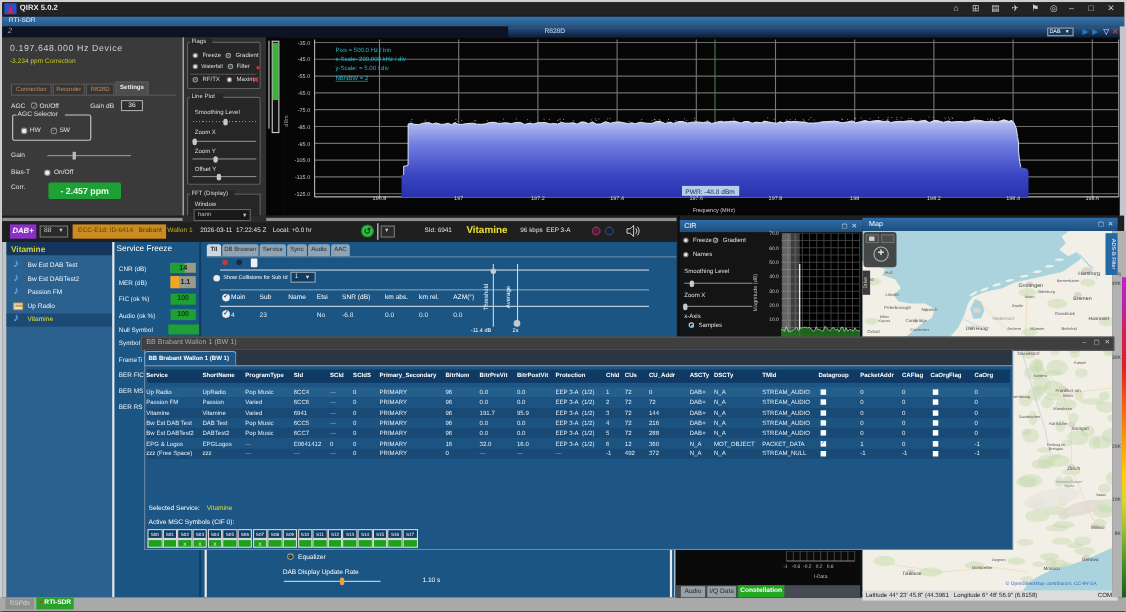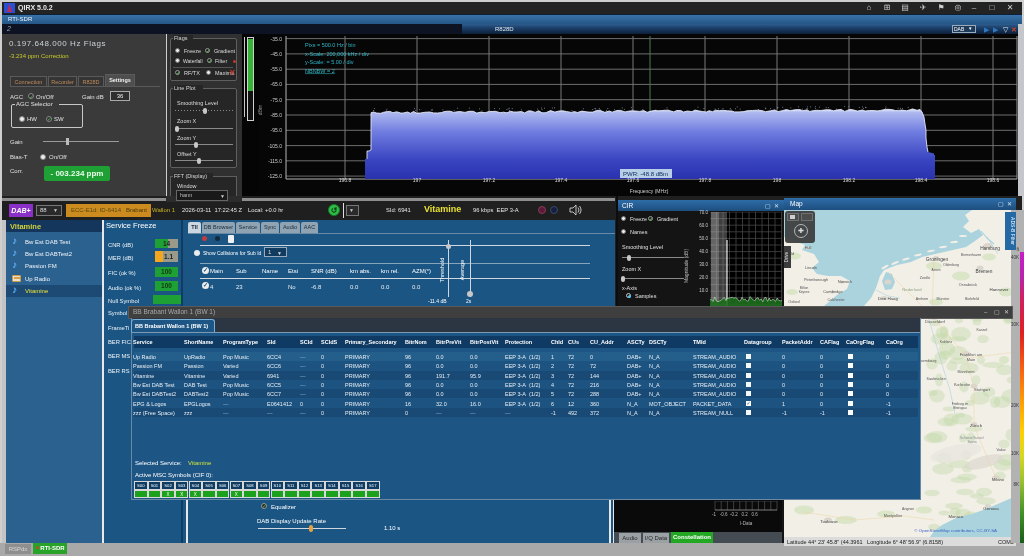--- a/index.html
+++ b/index.html
@@ -31,21 +31,21 @@
 <div style="left:2px;top:24px;width:460px;height:10px;background:#0d1322;"></div>
 <div class="t" style="left:7px;top:24px;width:20px;height:10px;color:#9aa6b5;font-size:7px;font-style:italic;line-height:10px;">2</div>
 <div style="left:952px;top:25px;width:24px;height:8px;background:#1d3a5a;border:1px solid #9ab;"></div>
 <div class="t" style="left:954px;top:25px;width:16px;height:8px;color:#fff;font-size:5px;line-height:8px;">DAB</div>
 <div style="left:968px;top:26px;width:7px;height:7px;color:#fff;font-size:4.5px;line-height:6px;">▼</div>
 <div style="left:984px;top:25px;width:8px;height:9px;color:#2f78c0;font-size:7px;line-height:9px;">▶</div>
 <div style="left:993px;top:25px;width:8px;height:9px;color:#2f78c0;font-size:7px;line-height:9px;">▶</div>
 <div style="left:1003px;top:25px;width:8px;height:9px;color:#dfe7ef;font-size:7px;line-height:9px;">▽</div>
 <div style="left:1011px;top:25px;width:8px;height:9px;color:#c04428;font-size:7px;font-weight:bold;line-height:9px;">✕</div>
 <div style="left:2px;top:34px;width:164px;height:168px;background:#3a3a3a;"></div>
-<div class="t" style="left:9px;top:38px;width:156px;height:12px;color:#ccd2d6;font-size:8px;letter-spacing:0.55px;line-height:12px;">0.197.648.000 Hz Flags</div>
+<div class="t" style="left:9px;top:38px;width:156px;height:12px;color:#ccd2d6;font-size:8px;letter-spacing:0.55px;line-height:12px;">0.197.648.000 Hz Device</div>
 <div class="t" style="left:9px;top:52px;width:150px;height:8px;color:#c9c92e;font-size:6px;line-height:8px;">-3.234 ppm Correction</div>
 <div style="left:10px;top:76px;width:37px;height:10px;font-size:5.5px;line-height:10px;text-align:center;border:1px solid #5a5a5a;border-bottom:none;background:#353535;color:#c08a5a;">Connection</div>
 <div style="left:48px;top:76px;width:29px;height:10px;font-size:5.5px;line-height:10px;text-align:center;border:1px solid #5a5a5a;border-bottom:none;background:#353535;color:#c08a5a;">Recorder</div>
 <div style="left:78px;top:76px;width:26px;height:10px;font-size:5.5px;line-height:10px;text-align:center;border:1px solid #5a5a5a;border-bottom:none;background:#353535;color:#c08a5a;">R828D</div>
 <div style="left:105px;top:74px;width:30px;height:12px;font-size:5.5px;line-height:10px;text-align:center;border:1px solid #5a5a5a;border-bottom:none;background:#353535;color:#c08a5a;background:#4e4e4e;color:#f0f0f0;font-weight:bold;">Settings</div>
 <div style="left:10px;top:86px;width:150px;height:1px;background:#5a5a5a;"></div>
 <div class="t" style="left:10px;top:93px;width:20px;height:8px;color:#e0e0e0;font-size:6px;line-height:8px;">AGC</div>
 <div style="left:28px;top:93px;width:8px;height:8px;width:6px;height:6px;border-radius:50%;background:#2e2e2e;border:1px solid #888;color:#4fba4f;font-size:6px;line-height:6px;text-align:center;">✓</div>
 <div class="t" style="left:36px;top:93px;width:30px;height:8px;color:#e0e0e0;font-size:6px;line-height:8px;">On/Off</div>
 <div class="t" style="left:82px;top:93px;width:30px;height:8px;color:#e0e0e0;font-size:6px;line-height:8px;">Gain dB</div>
@@ -56,21 +56,21 @@
 <div class="t" style="left:27px;top:115px;width:16px;height:8px;color:#e0e0e0;font-size:6px;line-height:8px;">HW</div>
 <div style="left:46px;top:116px;width:7px;height:7px;width:6px;height:6px;border-radius:50%;background:#2e2e2e;border:1px solid #888;color:#4fba4f;font-size:6px;line-height:5px;text-align:center;">✓</div>
 <div class="t" style="left:54px;top:115px;width:16px;height:8px;color:#e0e0e0;font-size:6px;line-height:8px;">SW</div>
 <div class="t" style="left:10px;top:138px;width:24px;height:8px;color:#e0e0e0;font-size:6px;line-height:8px;">Gain</div>
 <div style="left:43px;top:141px;width:76px;height:1px;background:#999;"></div>
 <div style="left:66px;top:138px;width:3px;height:7px;background:#bbb;"></div>
 <div class="t" style="left:10px;top:153px;width:28px;height:8px;color:#e0e0e0;font-size:6px;line-height:8px;">Bias-T</div>
 <div style="left:40px;top:154px;width:7px;height:7px;width:6px;height:6px;border-radius:50%;background:#eee;border:1px solid #888;"></div>
 <div class="t" style="left:49px;top:153px;width:30px;height:8px;color:#e0e0e0;font-size:6px;line-height:8px;">On/Off</div>
 <div class="t" style="left:10px;top:167px;width:24px;height:8px;color:#e0e0e0;font-size:6px;line-height:8px;">Corr.</div>
-<div class="t" style="left:44px;top:166px;width:66px;height:15px;background:#1ea035;color:#eaffea;font-size:8px;font-weight:bold;line-height:15px;text-align:center;border-radius:2px;">- 003.234 ppm</div>
+<div class="t" style="left:44px;top:166px;width:66px;height:15px;background:#1ea035;color:#eaffea;font-size:8px;font-weight:bold;line-height:15px;text-align:center;border-radius:2px;">- 2.457 ppm</div>
 <div style="left:166px;top:34px;width:76px;height:168px;background:#303030;border-left:1px solid #cfcfcf;"></div>
 <div style="left:170px;top:38px;width:67px;height:43px;border:1px solid #5f5f5f;background:#262626;border-radius:2px;"></div>
 <div class="t" style="left:173px;top:35px;width:20px;height:7px;background:#262626;color:#d8d8d8;font-size:5.5px;line-height:7px;padding:0 1px;">Flags</div>
 <div style="left:175px;top:48px;width:6px;height:6px;width:5px;height:5px;border-radius:50%;background:#ececec;border:1px solid #777;"></div>
 <div class="t" style="left:184px;top:48px;width:28px;height:7px;color:#dcdcdc;font-size:5.5px;line-height:7px;">Freeze</div>
 <div style="left:205px;top:48px;width:6px;height:6px;width:5px;height:5px;border-radius:50%;background:#222;border:1px solid #999;color:#53c653;font-size:5px;line-height:4px;text-align:center;font-weight:bold;">✓</div>
 <div class="t" style="left:214px;top:48px;width:28px;height:7px;color:#dcdcdc;font-size:5.5px;line-height:7px;">Gradient</div>
 <div style="left:175px;top:58px;width:6px;height:6px;width:5px;height:5px;border-radius:50%;background:#ececec;border:1px solid #777;"></div>
 <div class="t" style="left:183px;top:58px;width:28px;height:7px;color:#dcdcdc;font-size:5.5px;line-height:7px;font-size:5px;">Waterfall</div>
 <div style="left:207px;top:58px;width:6px;height:6px;width:5px;height:5px;border-radius:50%;background:#222;border:1px solid #999;color:#53c653;font-size:5px;line-height:4px;text-align:center;font-weight:bold;">✓</div>

